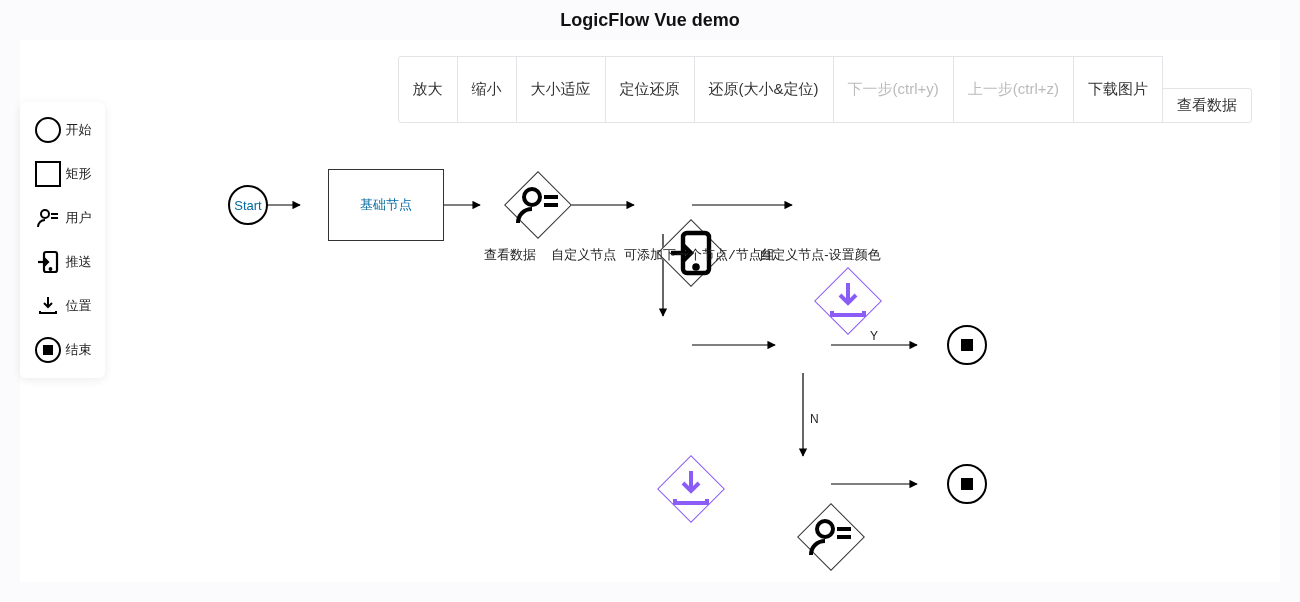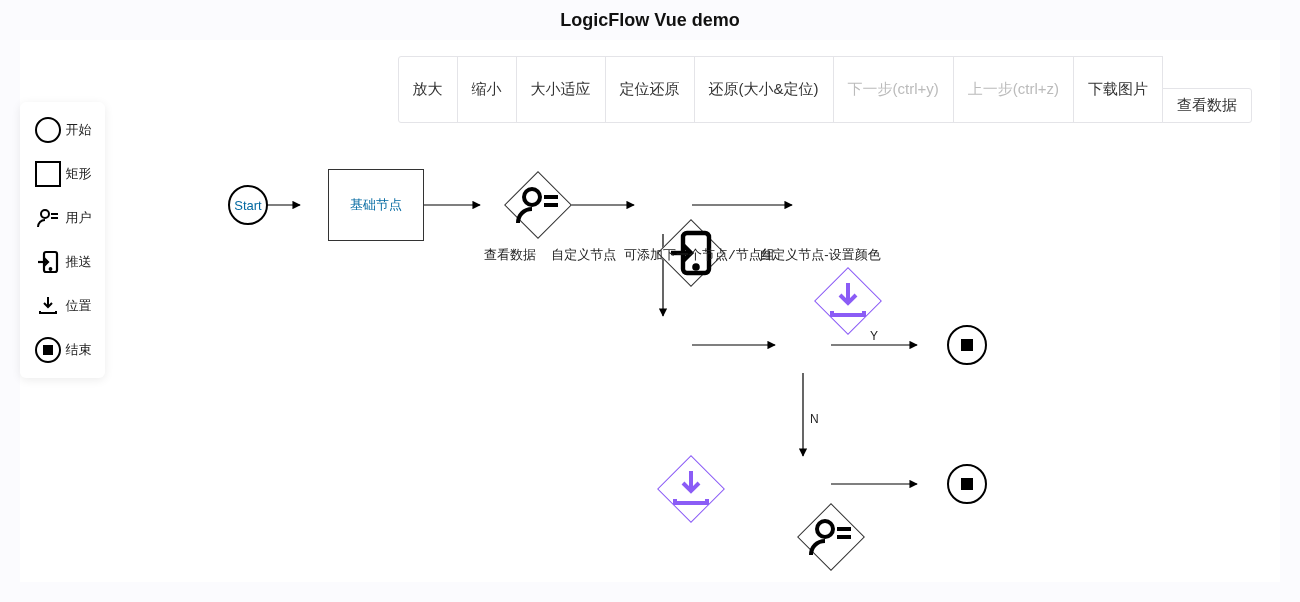--- a/index.html
+++ b/index.html
@@ -88,21 +88,21 @@
     cursor: move;
     margin-left: 28px;
   }
   .node-circle {
     width: 40px; height: 40px;
     border: 2px solid #000;
     border-radius: 50%;
     background: #fff;
   }
   .node-rect {
-    width: 96px; height: 72px;
+    width: 116px; height: 72px;
     border: 1px solid #333;
     background: #fff;
     justify-content: center;
   }
   .diamond {
     width: 48px; height: 48px;
     position: relative;
   }
   .diamond .rot {
     position:absolute; inset:0;

